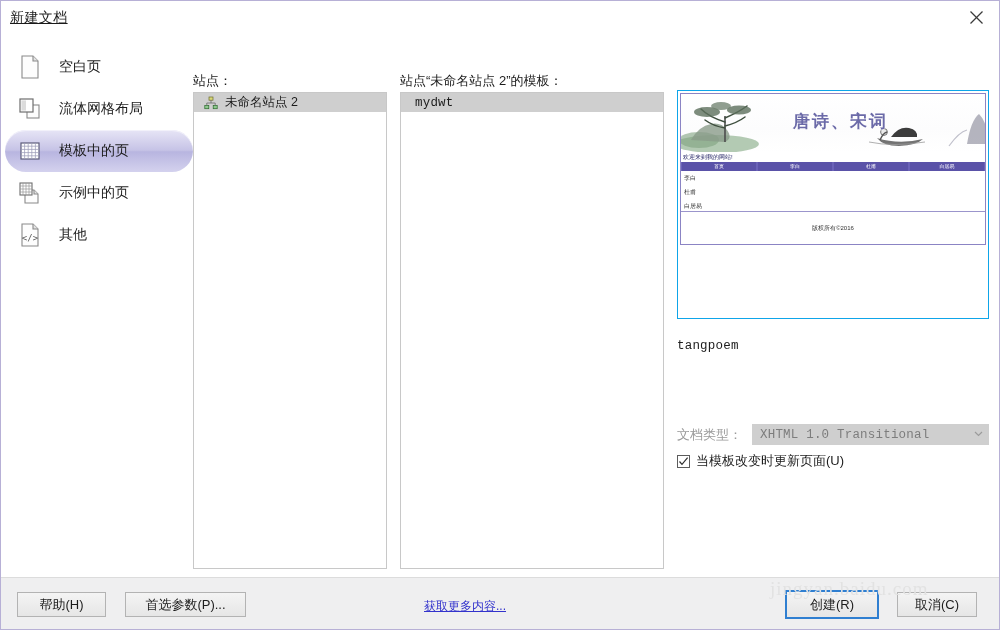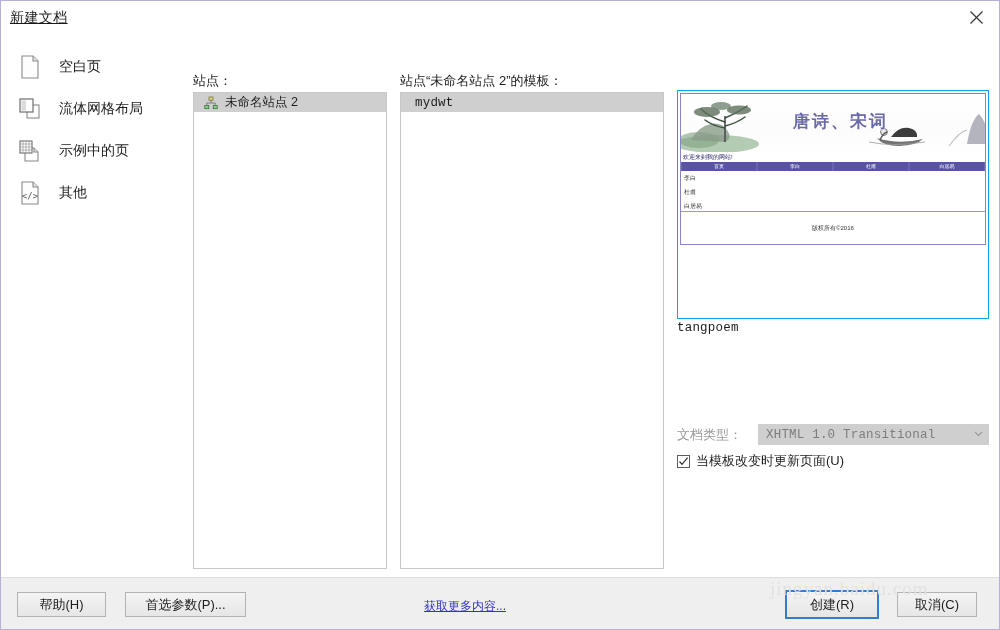--- a/index.html
+++ b/index.html
@@ -122,26 +122,26 @@
     height: 14px; font-size: 6px; color: #333; padding-left: 3px;
     line-height: 14px; white-space: nowrap;
   }
   #preview-footer {
     position: absolute; left:0; right:0; bottom: 0; height: 33px;
     border-top: 1px solid #9b95cc;
     display: flex; align-items: center; justify-content: center;
     font-size: 6px; color: #333;
   }
   #tpl-name {
-    font-size: 13px; color: #1c1c1c;
+    margin-top: 18px; font-size: 13px; color: #1c1c1c;
   }
   
   #doctype-row {
     position: absolute; left: 676px; top: 390px; width: 312px;
-    display: flex; align-items: center; gap: 16px;
+    display: flex; align-items: center; gap: 10px;
   }
   #doctype-label { font-size: 13px; color: #9a9a9a; white-space: nowrap; }
   #doctype-select {
     flex: 1 1 auto; height: 21px; background: #cfcfcf;
     border: 1px solid #cfcfcf; display: flex; align-items: center;
     padding: 0 4px 0 7px; color: #7d7d7d;
     position: relative; cursor: default;
   }
   #doctype-value { flex:1 1 auto; }
   #update-row {
@@ -221,20 +221,38 @@
         <span class="cat-icon">
           <svg class="cat-icon" viewBox="0 0 26 26">
             <rect x="10" y="9" width="12" height="13" fill="#fdfdfd" stroke="#8a8a8a" stroke-width="1.1"></rect>
             <rect x="3" y="3" width="13" height="13" fill="#ffffff" stroke="#6e6e6e" stroke-width="1.2"></rect>
             <rect x="4.4" y="4.4" width="4.6" height="10.2" fill="#dcdcdc"></rect>
           </svg>
         </span>
         <span class="cat-label">流体网格布局</span>
       </div>
 
+      <div class="cat selected">
+        <span class="cat-icon">
+          <svg class="cat-icon" viewBox="0 0 26 26">
+            <rect x="4" y="5" width="18" height="16" fill="#ffffff" stroke="#5d5d7a" stroke-width="1.2"></rect>
+            <g stroke="#9d9db8" stroke-width=".75">
+              <line x1="4" y1="8.2" x2="22" y2="8.2"></line>
+                <line x1="4" y1="11.4" x2="22" y2="11.4"></line>
+              <line x1="4" y1="14.6" x2="22" y2="14.6"></line>
+                <line x1="4" y1="17.8" x2="22" y2="17.8"></line>
+              <line x1="7.6" y1="5" x2="7.6" y2="21"></line>
+                <line x1="11.2" y1="5" x2="11.2" y2="21"></line>
+              <line x1="14.8" y1="5" x2="14.8" y2="21"></line>
+                <line x1="18.4" y1="5" x2="18.4" y2="21"></line>
+            </g>
+          </svg>
+        </span>
+        <span class="cat-label">模板中的页</span>
+      </div>
 
       <div class="cat">
         <span class="cat-icon">
           <svg class="cat-icon" viewBox="0 0 26 26">
             <path d="M8 10 h9 l4 4 v9 H8 Z" fill="#fdfdfd" stroke="#8a8a8a" stroke-width="1.1"></path>
             <path d="M17 10 v4 h4" fill="#e4e4e4" stroke="#8a8a8a" stroke-width="1.1"></path>
             <rect x="3" y="3" width="12" height="12" fill="#ffffff" stroke="#6e6e6e" stroke-width="1.1"></rect>
             <g stroke="#9a9a9a" stroke-width=".7">
               <line x1="3" y1="6" x2="15" y2="6"></line>
                 <line x1="3" y1="9" x2="15" y2="9"></line>

